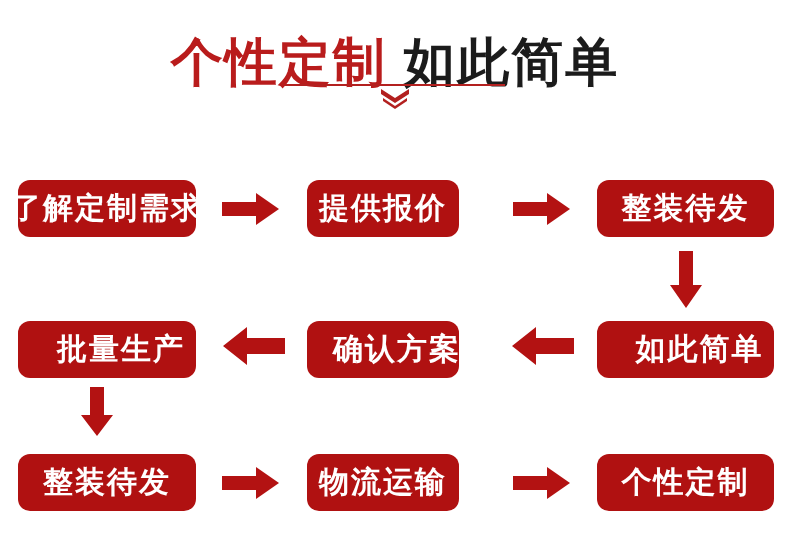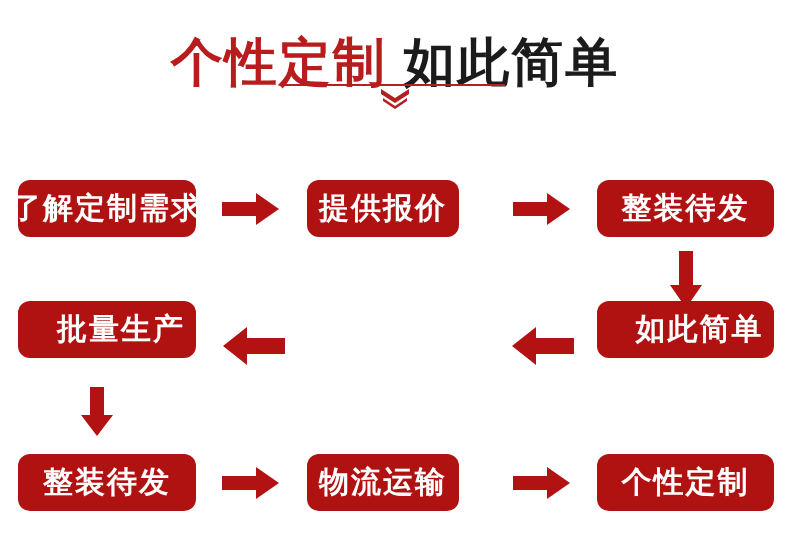--- a/index.html
+++ b/index.html
@@ -72,21 +72,21 @@
     white-space: nowrap;
     box-sizing: border-box;
   }
 
   
   .col-1 { left: 18px;  width: 178px; }
   .col-2 { left: 307px; width: 152px; }
   .col-3 { left: 597px; width: 177px; }
 
   .row-1 { top: 180px; height: 57px; }
-  .row-2 { top: 301px; height: 57px; padding-left: 28px; }
+  .row-2 { top: 321px; height: 57px; padding-left: 28px; }
   .row-3 { top: 454px; height: 57px; }
 
   
   .arrow {
     position: absolute;
     line-height: 0;
   }
   .arrow svg { display: block; }
 </style>
 </head>
@@ -130,20 +130,23 @@
 
   <div class="arrow" style="left:669px; top:251px;">
     <svg width="34" height="58" viewBox="0 0 34 58">
       <path d="M10 0 L24 0 L24 34 L33 34 L17 57 L1 34 L10 34 Z" fill="#b31212"></path>
     </svg>
   </div>
 
   <div class="node col-1 row-2">
     <span>批量生产</span>
   </div>
+  <div class="node col-2 row-2">
+    <span>确认方案</span>
+  </div>
   <div class="node col-3 row-2">
     <span>如此简单</span>
   </div>
 
   <div class="arrow" style="left:222px; top:326px;">
     <svg width="64" height="40" viewBox="0 0 64 40">
       <path d="M63 12 L25 12 L25 1 L1 20 L25 39 L25 28 L63 28 Z" fill="#b31212"></path>
     </svg>
   </div>
   <div class="arrow" style="left:511px; top:326px;">

